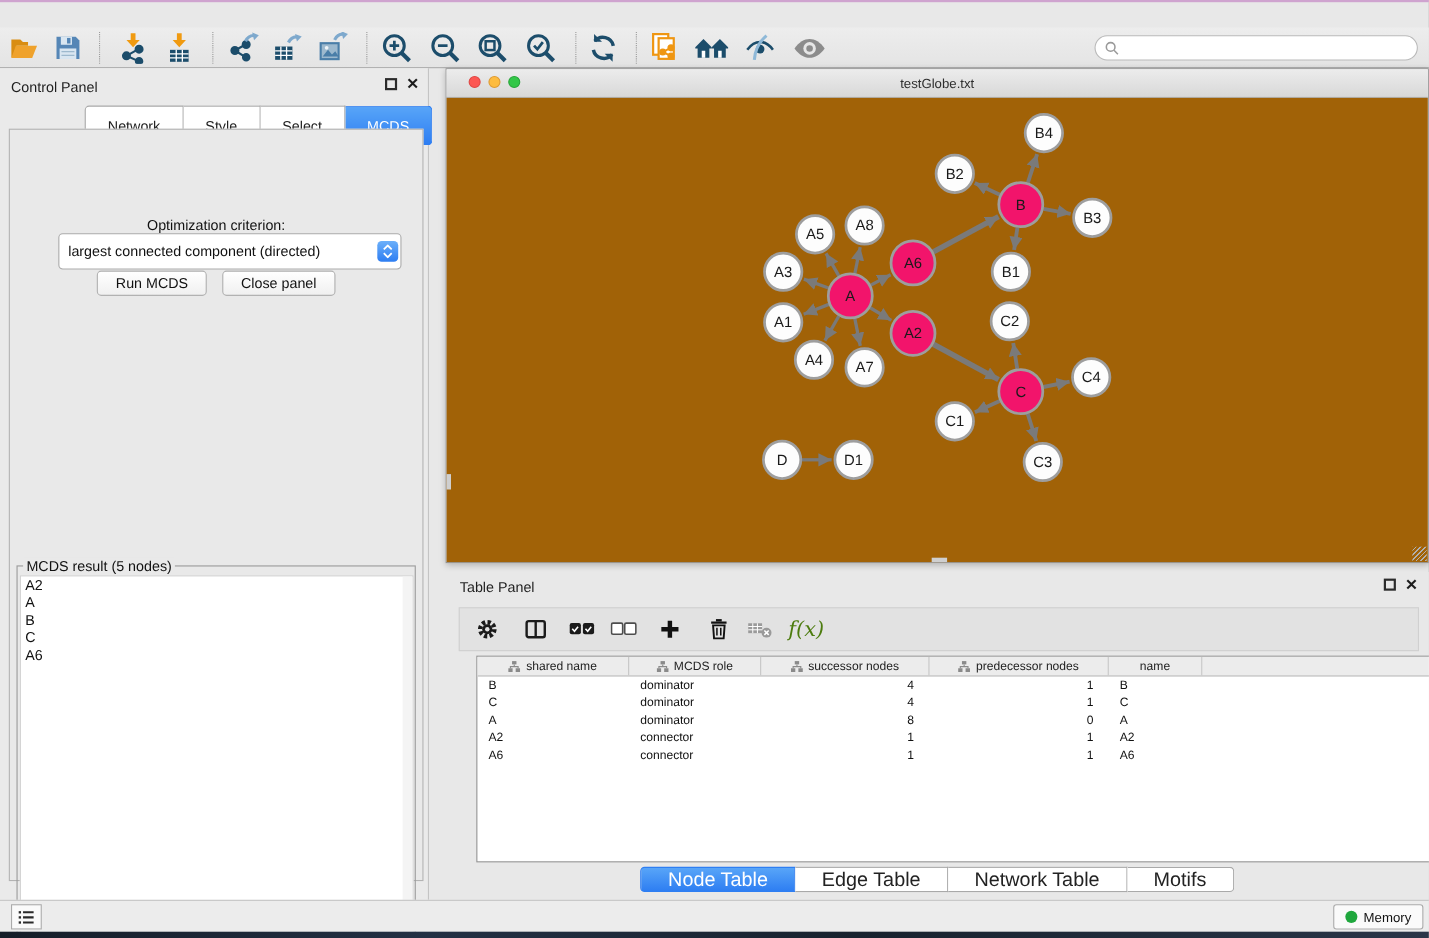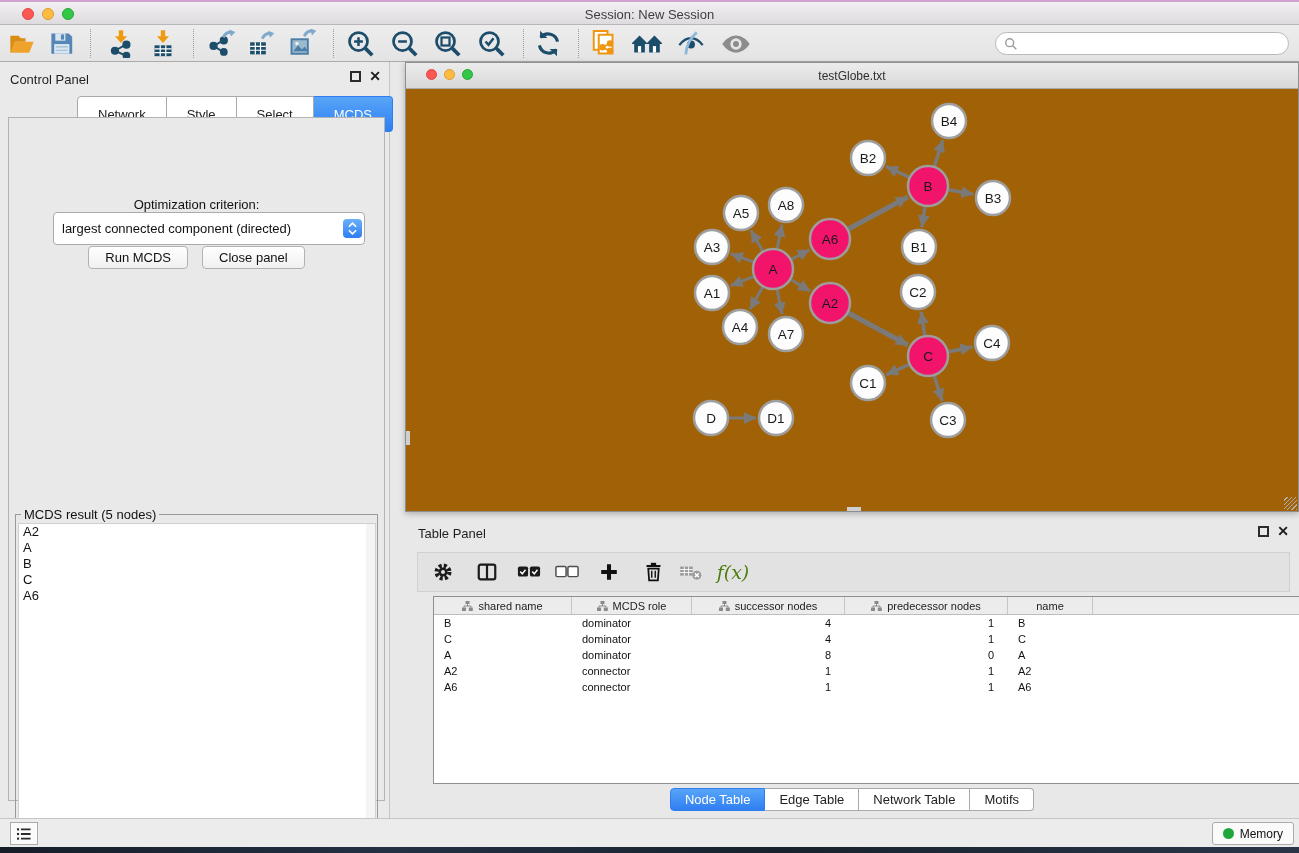--- a/index.html
+++ b/index.html
@@ -98,21 +98,21 @@
     background:#fff; border:1px solid #8f8f8f; overflow:hidden; }
   .dt-header { display:flex; height:18px; border-bottom:1px solid #bdbdbd; background:#ececec; }
   .dt-hcell { display:flex; align-items:center; justify-content:center; gap:5px;
     font-size:11px; color:#222; border-right:1px solid #c6c6c6; }
   .dt-row { display:flex; height:16px; }
   .dt-cell { font-size:11px; color:#111; line-height:16px; white-space:nowrap; overflow:hidden; }
   .al { text-align:left; padding-left:10px; }
   .ar { text-align:right; padding-right:14px; }
 
   .tp-tabs { position:absolute; left:0; width:100%; top:268px; display:flex; justify-content:center; }
-  .tp-tab { height:23px; padding:0 14px; font-size:13px; color:#222; background:#fff;
+  .tp-tab { height:23px; padding:0 24px; font-size:18px; color:#222; background:#fff;
     border:1px solid #a9a9a9; border-left:none; display:flex; align-items:center; }
   .tp-tab:first-child { border-left:1px solid #a9a9a9; border-radius:4px 0 0 4px; }
   .tp-tab:last-child { border-radius:0 4px 4px 0; }
   .tp-tab.active { background:linear-gradient(#58a5f8,#2e7ef2); border-color:#2e7ef2; color:#fff; }
 
   
   .statusbar { position:absolute; left:0; top:818px; width:100%; height:29px;
     background:#ececec; border-top:1px solid #c6c6c6; }
   .sb-left-btn { position:absolute; left:10px; top:3px; width:28px; height:23px;
     background:#fafafa; border:1px solid #ababab; display:flex; align-items:center; justify-content:center; }
@@ -122,28 +122,20 @@
   .memory-dot { width:11px; height:11px; border-radius:50%; background:#1fa73d; }
   .desk-bottom { position:absolute; left:0; top:847px; width:100%; height:6px;
     background:linear-gradient(90deg,#151d28,#233044 30%,#18222e 60%,#2a3548); }
 </style>
 </head>
 <body>
 
 <div class="app">
 
   <div class="desk-top"></div>
-  <div class="titlebar">
-    <div class="lights">
-      <div class="light red"></div>
-      <div class="light yellow"></div>
-      <div class="light green"></div>
-    </div>
-    <div class="title-text">Session: New Session</div>
-  </div>
 
   <div class="toolbar">
     <div class="tbtn" style="left:3px">
       <svg width="30" height="28" viewBox="0 0 24 24">
         <path d="M2 5h7l2 2h4v3H6L3 19H2z" fill="#d98d12"></path>
         <path d="M5.5 10h16.5l-3.8 9.5H2z" fill="#efa22c"></path>
       </svg>
     </div>
     <div class="tbtn" style="left:42px">
       <svg width="27" height="27" viewBox="0 0 24 24">

